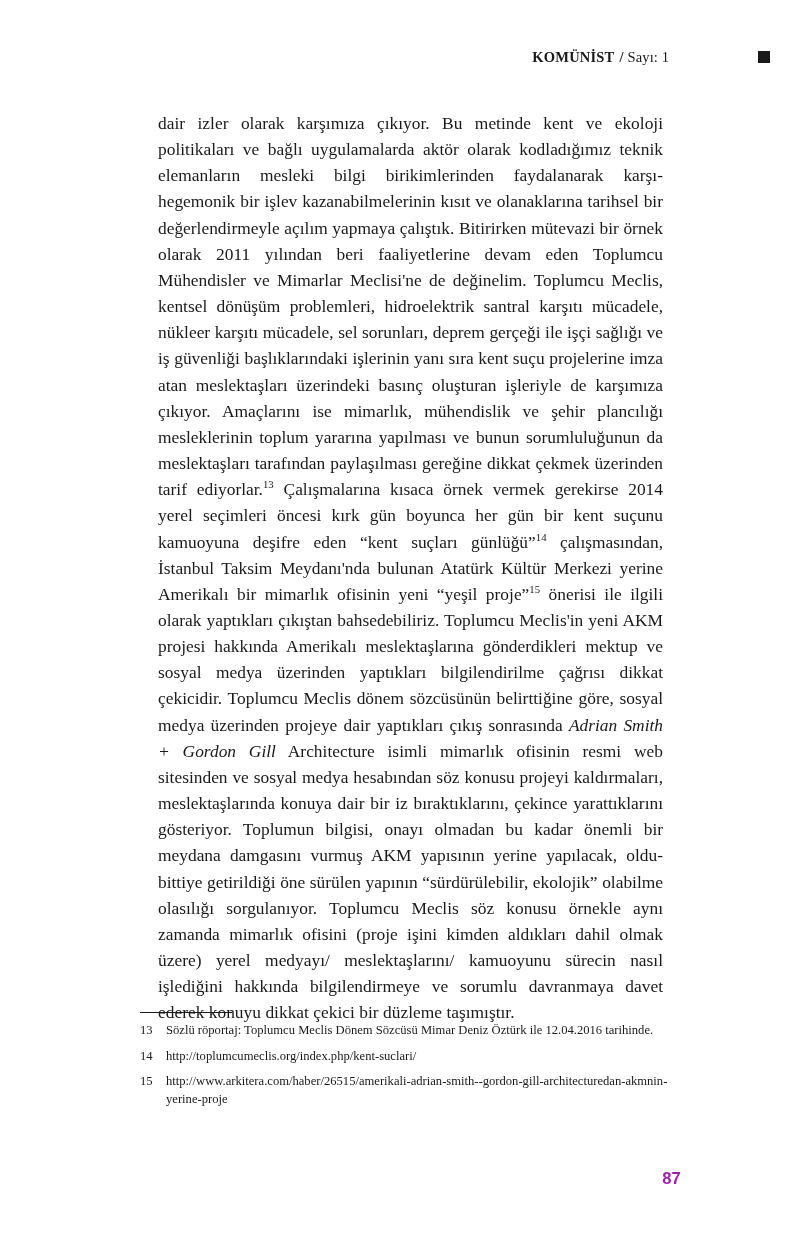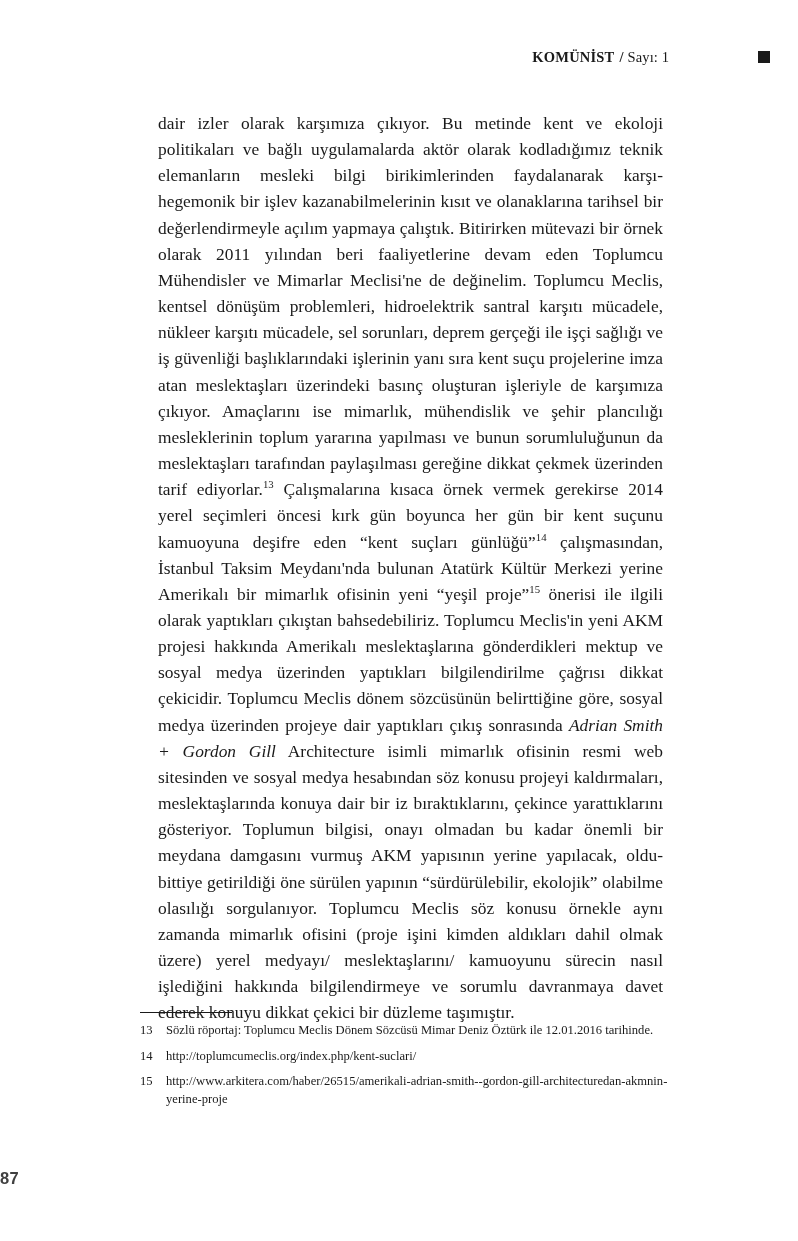--- a/index.html
+++ b/index.html
@@ -120,24 +120,25 @@
     flex: 1 1 auto;
     text-align: left;
   }
 
   
   .page-number {
     position: absolute;
     top: 1169px;
     left: 0;
     width: 681px;
+    text-align: right;
     font-family: "Liberation Sans", "DejaVu Sans", sans-serif;
     font-weight: bold;
     font-size: 16.5px;
-    color: #404040;
+    color: #a21caf;
     letter-spacing: 0.2px;
   }
 </style>
 </head>
 <body>
 
 <div class="page">
 
   <div class="header">
     <span class="header-journal">KOMÜNİST</span>
@@ -149,21 +150,21 @@
 
   <div class="body-col">
     <p class="body-par"><span>dair izler olarak karşımıza çıkıyor. Bu metinde kent ve ekoloji politikaları ve bağlı uygulamalarda aktör olarak kodladığımız teknik elemanların mesleki bilgi birikimlerinden faydalanarak karşı-hegemonik bir işlev kazanabilmelerinin kısıt ve olanaklarına tarihsel bir değerlendirmeyle açılım yapmaya çalıştık. Bitirirken mütevazi bir örnek olarak 2011 yılından beri faaliyetlerine devam eden Toplumcu Mühendisler ve Mimarlar Meclisi'ne de değinelim. Toplumcu Meclis, kentsel dönüşüm problemleri, hidroelektrik santral karşıtı mücadele, nükleer karşıtı mücadele, sel sorunları, deprem gerçeği ile işçi sağlığı ve iş güvenliği başlıklarındaki işlerinin yanı sıra kent suçu projelerine imza atan meslektaşları üzerindeki basınç oluşturan işleriyle de karşımıza çıkıyor. Amaçlarını ise mimarlık, mühendislik ve şehir plancılığı mesleklerinin toplum yararına yapılması ve bunun sorumluluğunun da meslektaşları tarafından paylaşılması gereğine dikkat çekmek üzerinden tarif ediyorlar.</span><sup>13</sup><span> Çalışmalarına kısaca örnek vermek gerekirse 2014 yerel seçimleri öncesi kırk gün boyunca her gün bir kent suçunu kamuoyuna deşifre eden “kent suçları günlüğü”</span><sup>14</sup><span> çalışmasından, İstanbul Taksim Meydanı'nda bulunan Atatürk Kültür Merkezi yerine Amerikalı bir mimarlık ofisinin yeni “yeşil proje”</span><sup>15</sup><span> önerisi ile ilgili olarak yaptıkları çıkıştan bahsedebiliriz. Toplumcu Meclis'in yeni AKM projesi hakkında Amerikalı meslektaşlarına gönderdikleri mektup ve sosyal medya üzerinden yaptıkları bilgilendirilme çağrısı dikkat çekicidir. Toplumcu Meclis dönem sözcüsünün belirttiğine göre, sosyal medya üzerinden projeye dair yaptıkları çıkış sonrasında </span><span class="it">Adrian Smith + Gordon Gill</span><span> Architecture isimli mimarlık ofisinin resmi web sitesinden ve sosyal medya hesabından söz konusu projeyi kaldırmaları, meslektaşlarında konuya dair bir iz bıraktıklarını, çekince yarattıklarını gösteriyor. Toplumun bilgisi, onayı olmadan bu kadar önemli bir meydana damgasını vurmuş AKM yapısının yerine yapılacak, oldu-bittiye getirildiği öne sürülen yapının “sürdürülebilir, ekolojik” olabilme olasılığı sorgulanıyor. Toplumcu Meclis söz konusu örnekle aynı zamanda mimarlık ofisini (proje işini kimden aldıkları dahil olmak üzere) yerel medyayı/ meslektaşlarını/ kamuoyunu sürecin nasıl işlediğini hakkında bilgilendirmeye ve sorumlu davranmaya davet ederek konuyu dikkat çekici bir düzleme taşımıştır.</span></p>
   </div>
 
   <div class="footnotes">
     <div class="fn-rule"></div>
 
     <div class="fn">
       <span class="fn-num">13</span>
-      <span class="fn-text">Sözlü röportaj: Toplumcu Meclis Dönem Sözcüsü Mimar Deniz Öztürk ile 12.01.2016 tarihinde.</span>
+      <span class="fn-text">Sözlü röportaj: Toplumcu Meclis Dönem Sözcüsü Mimar Deniz Öztürk ile 12.04.2016 tarihinde.</span>
     </div>
 
     <div class="fn">
       <span class="fn-num">14</span>
       <span class="fn-text">http://toplumcumeclis.org/index.php/kent-suclari/</span>
     </div>
 
     <div class="fn">
       <span class="fn-num">15</span>
       <span class="fn-text">http://www.arkitera.com/haber/26515/amerikali-adrian-smith--gordon-gill-architecturedan-akmnin-yerine-proje</span>

